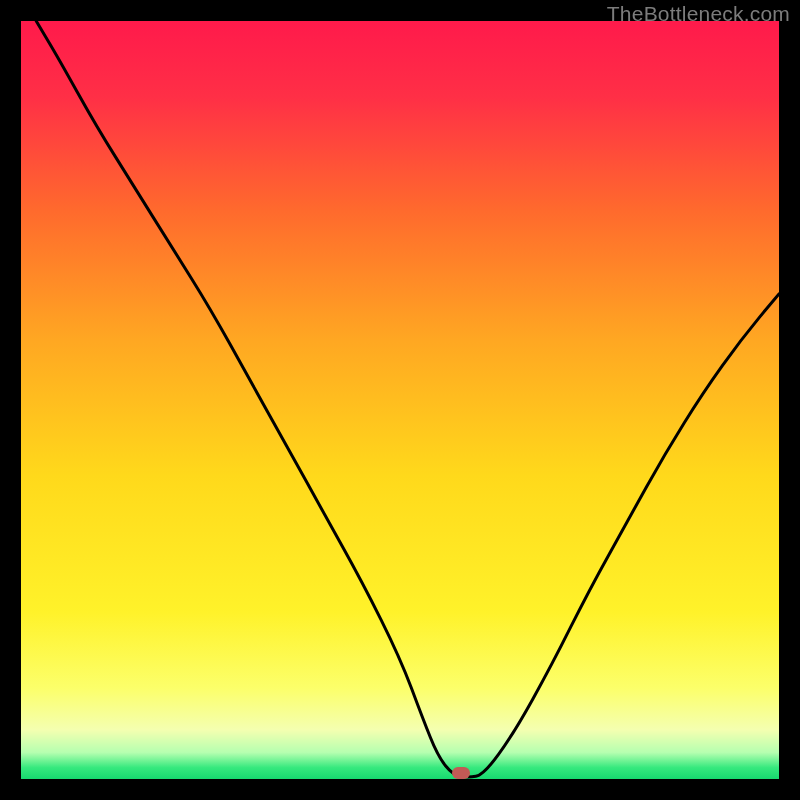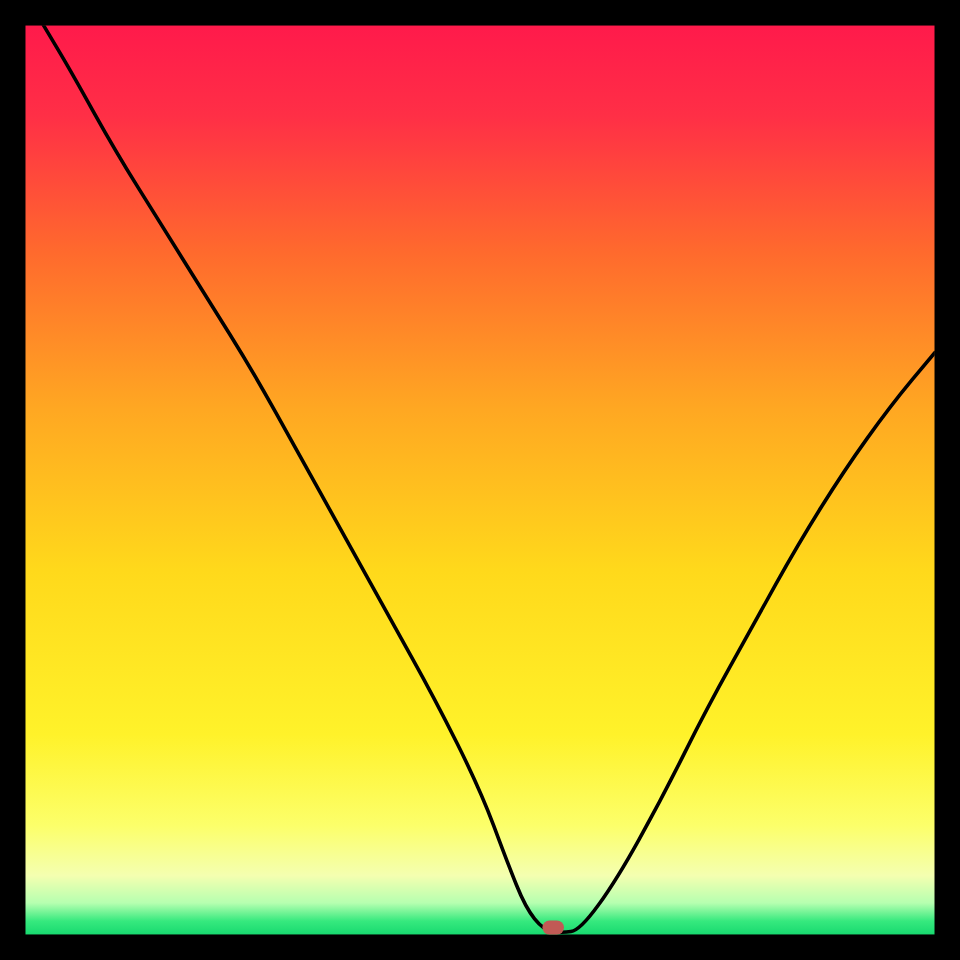--- a/index.html
+++ b/index.html
@@ -88,14 +88,15 @@
     </svg>
 
     <svg class="curve" viewBox="0 0 758 758" preserveAspectRatio="none">
       <path id="curve-path" d="M 15.2 0.0 Q 15.2 0.0 26.5 18.9 Q 37.9 37.9 56.8 72.0 Q 75.8 106.1 94.8 136.4 Q 113.7 166.8 132.7 197.1 Q 151.6 227.4 170.6 257.7 Q 189.5 288.0 208.4 322.1 Q 227.4 356.3 246.4 390.4 Q 265.3 424.5 284.3 458.6 Q 303.2 492.7 322.1 526.8 Q 341.1 560.9 360.1 598.8 Q 379.0 636.7 390.4 667.0 Q 401.7 697.4 409.3 716.3 Q 416.9 735.3 424.5 744.7 Q 432.1 754.2 439.6 755.3 Q 447.2 756.5 454.8 755.3 Q 462.4 754.2 477.5 733.4 Q 492.7 712.5 511.6 678.4 Q 530.6 644.3 549.5 606.4 Q 568.5 568.5 587.5 534.4 Q 606.4 500.3 625.3 466.2 Q 644.3 432.1 663.3 401.7 Q 682.2 371.4 701.2 344.9 Q 720.1 318.4 739.0 295.6 L 758.0 272.9" fill="none" stroke="#000000" stroke-width="3" stroke-linejoin="round" stroke-linecap="round"></path>
     </svg>
 
     <div class="marker" id="marker" style="left: 439.64px; top: 751.936px; background: rgb(193, 90, 85);"></div>
 
   </div>
 
+  <div class="watermark">TheBottleneck.com</div>
 
 </div>
 
 </body></html>

